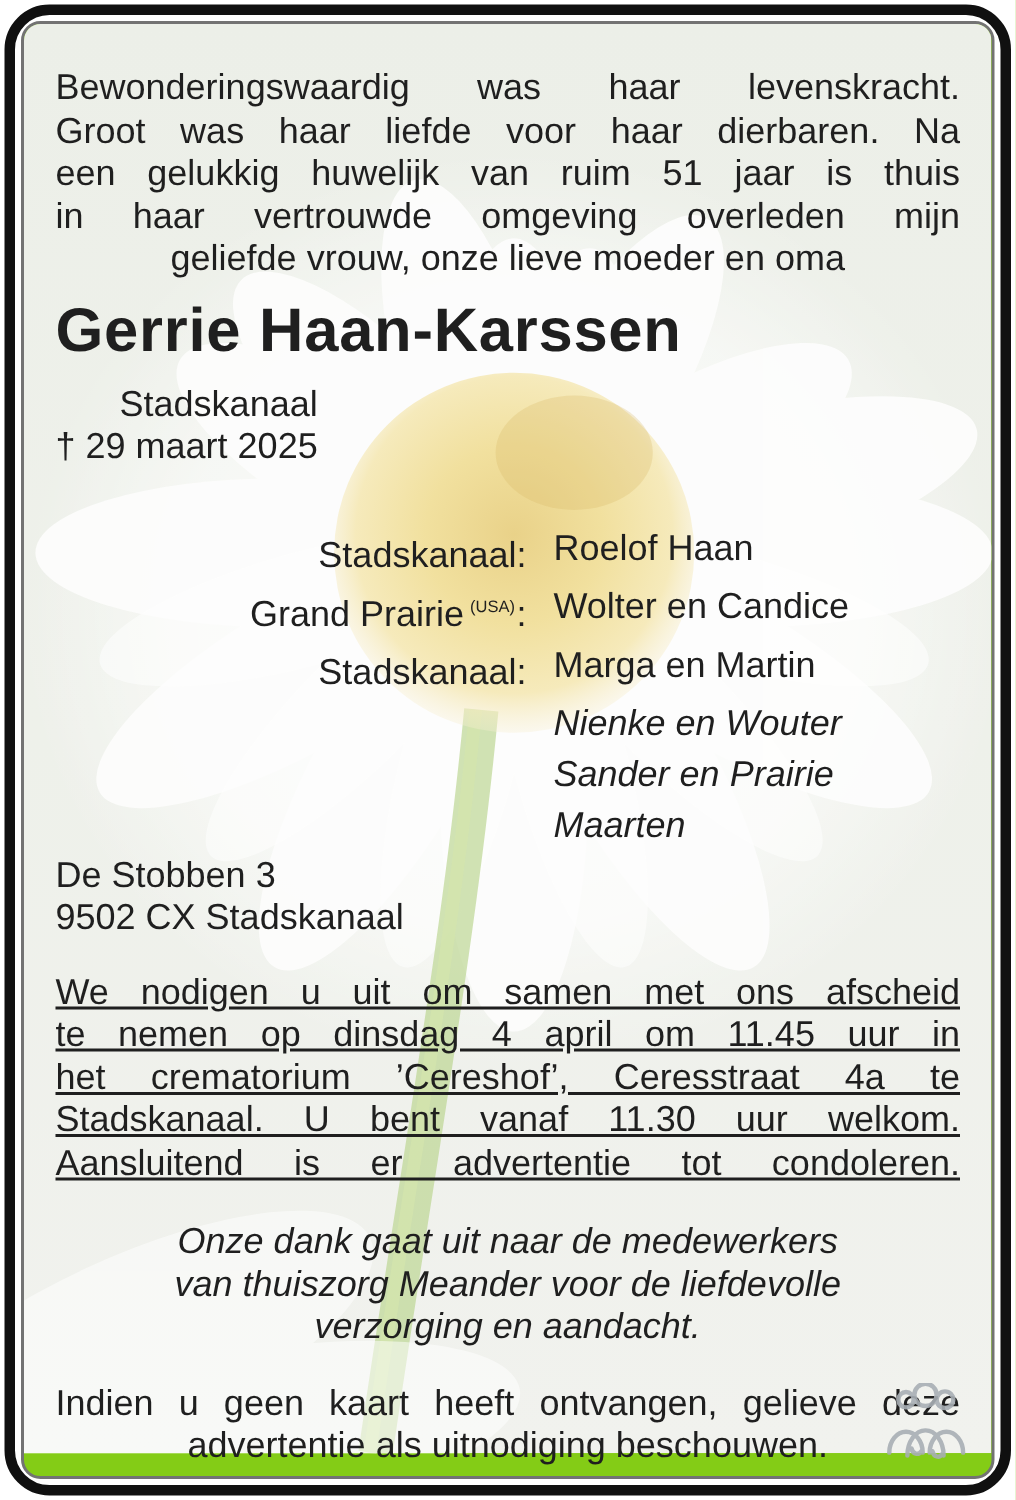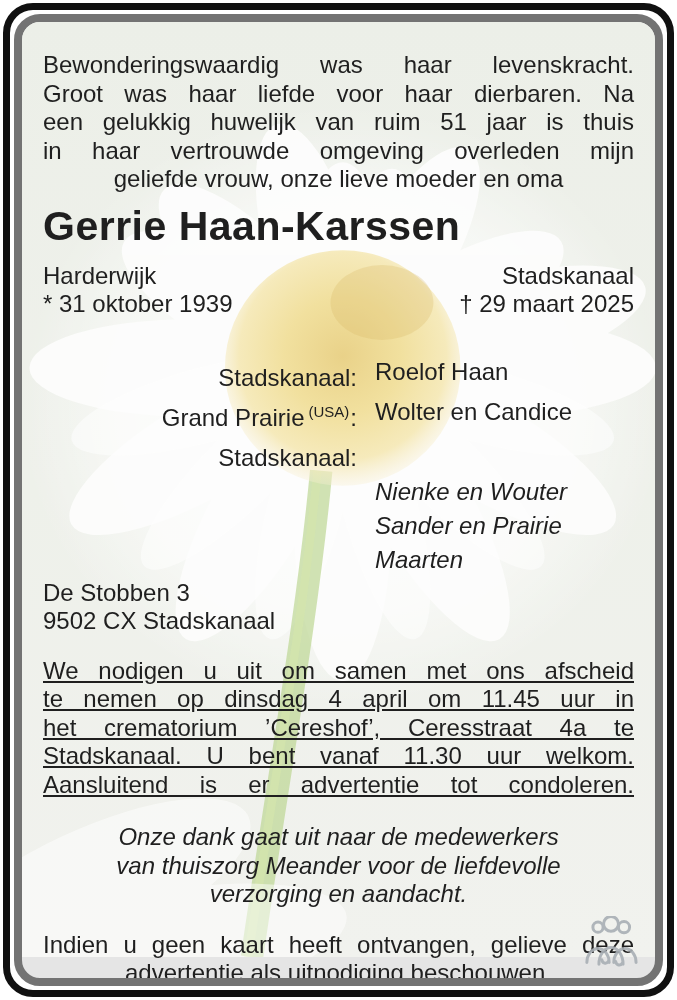--- a/index.html
+++ b/index.html
@@ -8,22 +8,22 @@
     font-family:"Liberation Sans", sans-serif;
     -webkit-font-smoothing:antialiased;
   }
   .card-outer {
     position:absolute; left:3px; top:3px; width:671px; height:994px;
     box-sizing:border-box; border:7px solid #101010; border-radius:30px;
     padding:4px; background:#ffffff;
   }
   .card-inner {
     width:100%; height:100%; box-sizing:border-box;
-    border:8px solid #737373; border-radius:26px;
-    position:relative; overflow:hidden; background:#e5e5e5;
+    border:2px solid #737373; border-radius:13px;
+    position:relative; overflow:hidden; background:#84cc16;
   }
   .bg { position:absolute; inset:0; z-index:0; }
   .content {
     position:relative; z-index:1; color:#1f1f1f;
     padding:29px 21px 0 21px;
   }
   .para { font-size:24px; line-height:28.5px; }
   .jl   { text-align:justify; text-align-last:justify; }
   .jl-last { text-align:center; }
   .name-title {
@@ -33,21 +33,21 @@
   .dates-row {
     display:flex; justify-content:space-between;
     font-size:24px; line-height:28.5px; margin-top:12px;
   }
   .dates-col.right { text-align:right; }
   .family { margin-top:36px; font-size:24px; }
   .family-row { display:flex; line-height:34px; }
   .family-place {
     width:314px; text-align:right; flex:0 0 auto; white-space:nowrap;
   }
-  .family-place sup { font-size:15px; letter-spacing:0; }
+  .family-place sup { font-size:11px; letter-spacing:0; }
   .family-place sup:not(:empty){ margin:0 1px 0 4px; }
   .family-names { margin-left:18px; white-space:nowrap; }
   .family-names.italic { font-style:italic; }
   .address { margin-top:2px; font-size:24px; line-height:28.5px; }
   .invitation { margin-top:21px;text-decoration:underline; }
   .thanks {
     margin-top:24px; font-size:24px; line-height:28.5px;
     font-style:italic; text-align:center;
   }
   .note { margin-top:22px; }
@@ -130,41 +130,38 @@
         <div class="jl">Bewonderingswaardig was haar levenskracht.</div>
         <div class="jl">Groot was haar liefde voor haar dierbaren. Na</div>
         <div class="jl">een gelukkig huwelijk van ruim 51 jaar is thuis</div>
         <div class="jl">in haar vertrouwde omgeving overleden mijn</div>
         <div class="jl-last">geliefde vrouw, onze lieve moeder en oma</div>
       </div>
 
       <div class="name-title">Gerrie Haan-Karssen</div>
 
       <div class="dates-row">
-        <div class="dates-col left">
-          <div>Harderwijk</div>
-          <div>* 31 oktober 1939</div>
-        </div>
         <div class="dates-col right">
           <div>Stadskanaal</div>
           <div>† 29 maart 2025</div>
         </div>
       </div>
 
       <div class="family">
         <div class="family-row">
           <div class="family-place"><span>Stadskanaal</span><sup></sup><span>:</span></div>
           <div class="family-names">Roelof Haan</div>
         </div>
         <div class="family-row">
           <div class="family-place"><span>Grand Prairie</span><sup>(USA)</sup><span>:</span></div>
           <div class="family-names">Wolter en Candice</div>
         </div>
         <div class="family-row">
           <div class="family-place"><span>Stadskanaal</span><sup></sup><span>:</span></div>
+          <div class="family-names">Marga en Martin</div>
         </div>
         <div class="family-row">
           <div class="family-place"><span></span></div>
           <div class="family-names italic">Nienke en Wouter</div>
         </div>
         <div class="family-row">
           <div class="family-place"><span></span></div>
           <div class="family-names italic">Sander en Prairie</div>
         </div>
         <div class="family-row">

